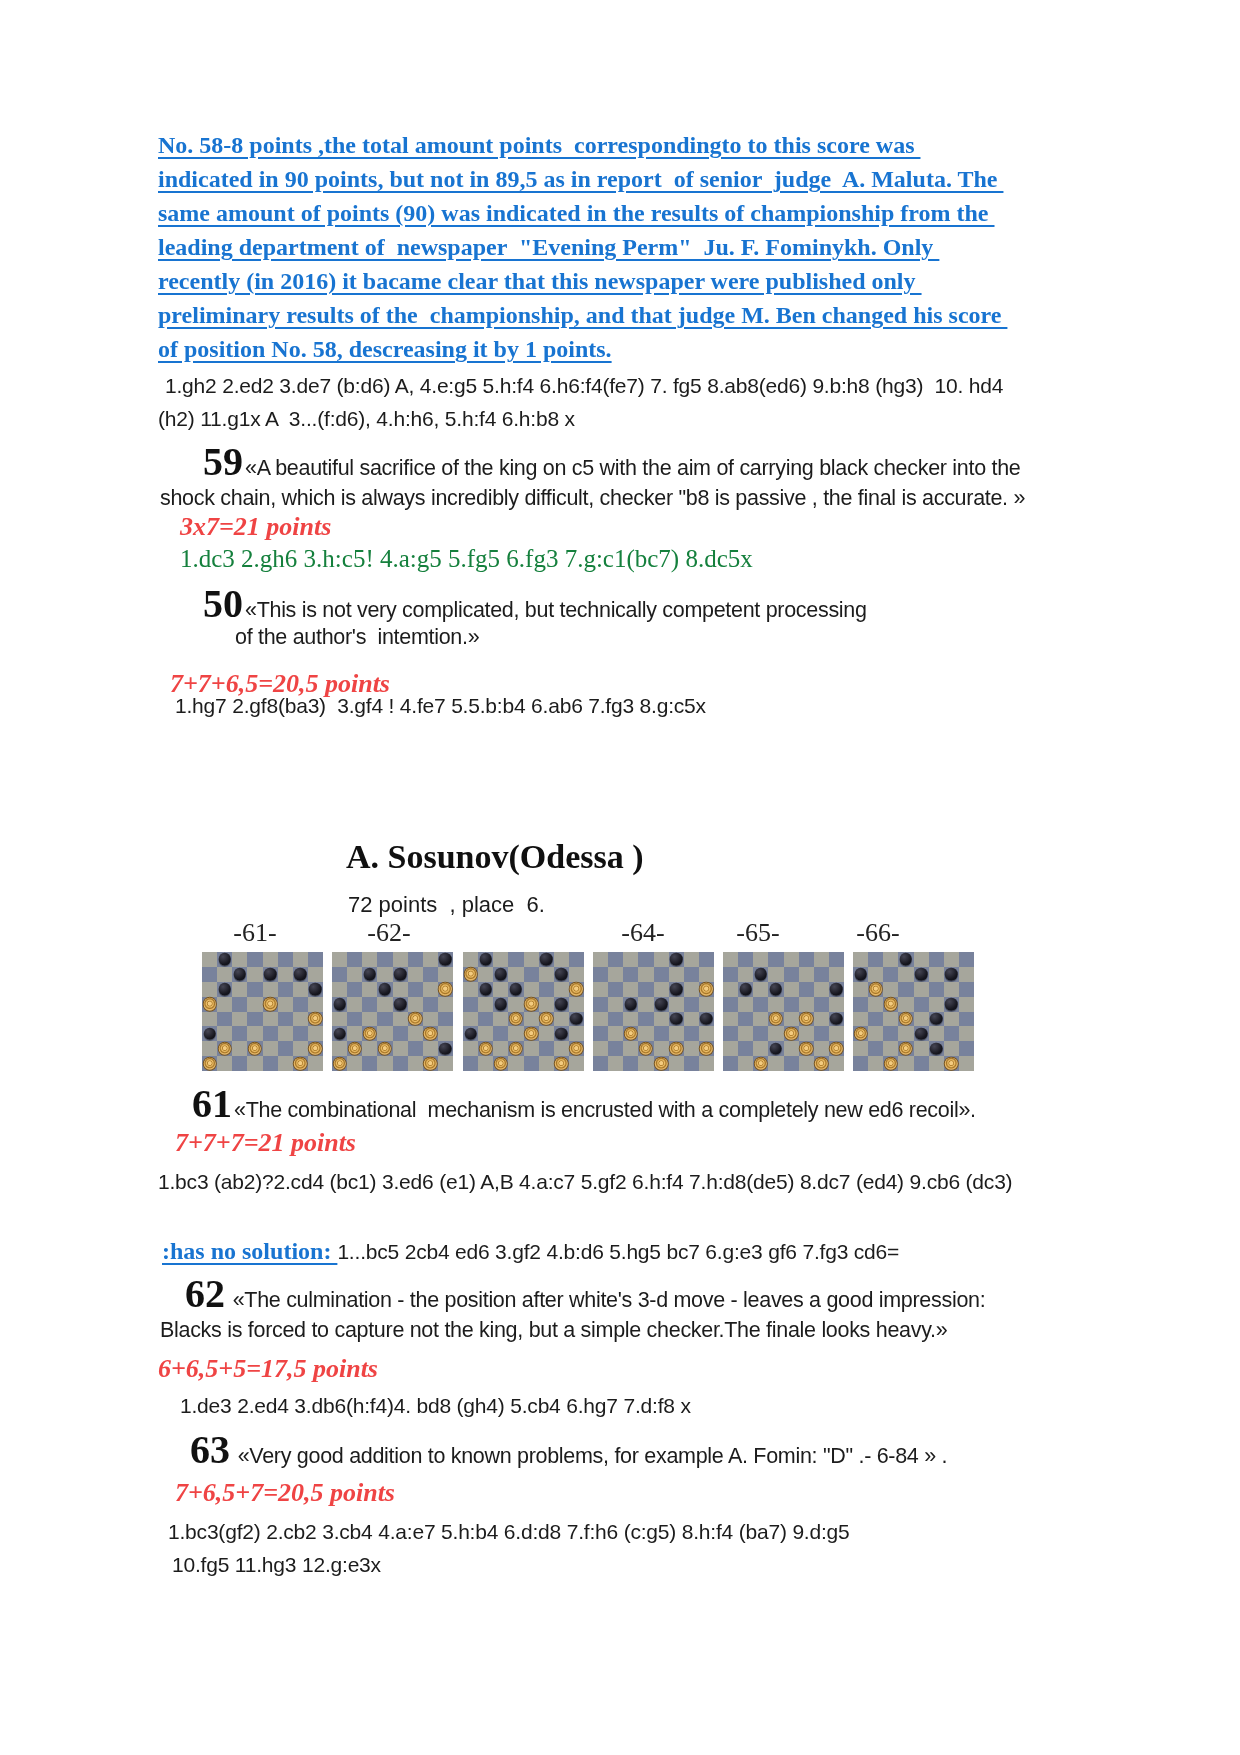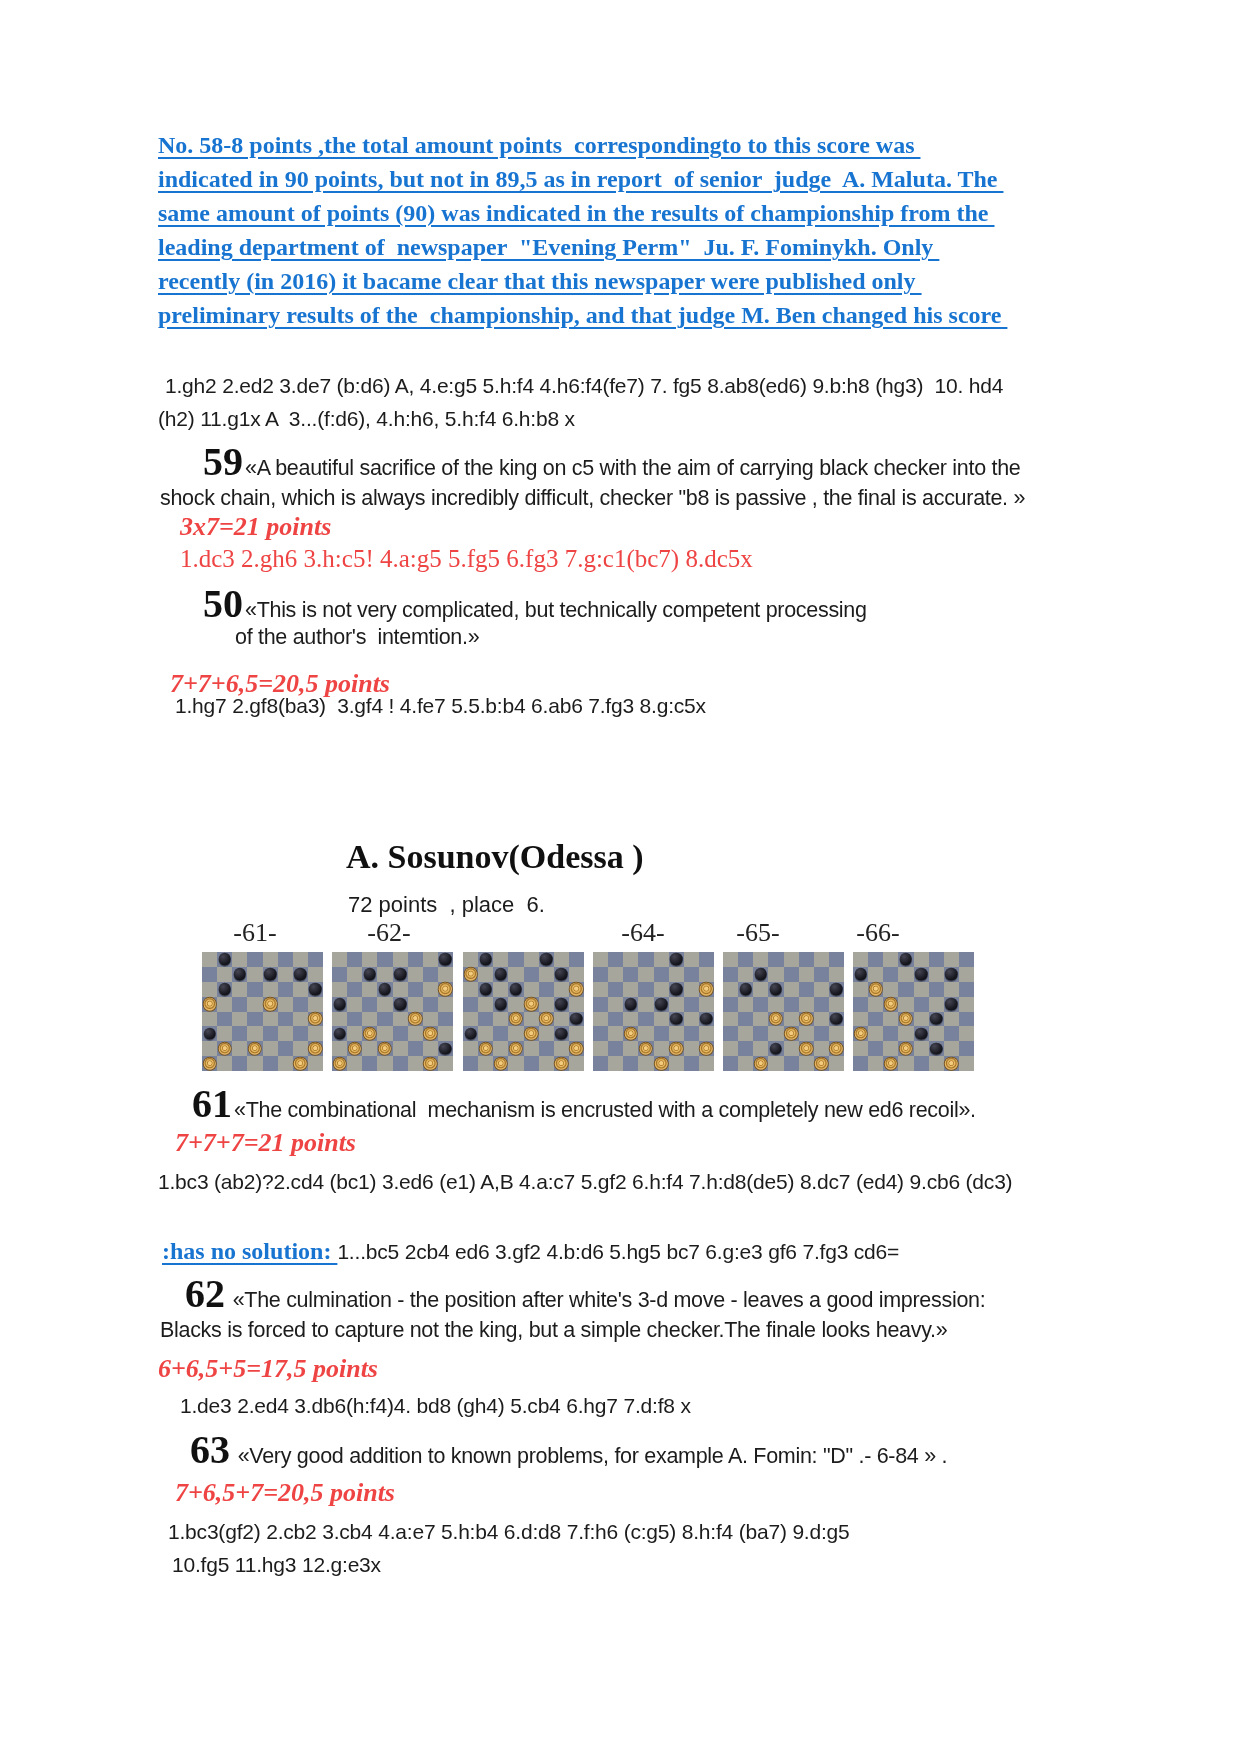--- a/index.html
+++ b/index.html
@@ -8,21 +8,21 @@
   .blue{font-family:"Liberation Serif",serif;font-weight:bold;color:#1874d1;font-size:24px;
         line-height:34px;text-decoration:underline;text-decoration-thickness:2px;
         text-underline-offset:4px;white-space:pre;}
   .sans{font-family:"Liberation Sans",sans-serif;color:#1c1c1c;font-size:21px;
         white-space:pre;letter-spacing:-0.2px;}
   .bignum{font-family:"Liberation Serif",serif;font-weight:bold;font-size:40px;color:#111;}
   .quote{font-family:"Liberation Sans",sans-serif;font-size:21.5px;color:#1c1c1c;
          white-space:pre;letter-spacing:-0.3px;margin-left:2px;}
   .red{font-family:"Liberation Serif",serif;font-weight:bold;font-style:italic;
        font-size:26px;color:#ef4444;white-space:pre;}
-  .serifmoves{font-family:"Liberation Serif",serif;font-size:25px;color:#ef4444;white-space:pre;}
+  .serifmoves{font-family:"Liberation Serif",serif;font-size:25px;color:#15803d;white-space:pre;}
   .heading{font-family:"Liberation Serif",serif;font-weight:bold;font-size:34px;color:#101010;white-space:pre;}
   .subtitle{font-family:"Liberation Sans",sans-serif;font-size:22px;color:#1c1c1c;white-space:pre;}
   .bluelabel{font-family:"Liberation Serif",serif;font-weight:bold;color:#1874d1;font-size:24px;
         text-decoration:underline;text-decoration-thickness:2px;text-underline-offset:4px;white-space:pre;}
   .blabel{font-family:"Liberation Serif",serif;font-size:26px;color:#222;
           width:76px;text-align:center;}
   .board{display:grid;grid-template-columns:repeat(8,1fr);grid-template-rows:repeat(8,1fr);
          width:121px;height:119px;}
   .sq{position:relative;}
   .lt{background:#a6a69c;}
@@ -40,23 +40,24 @@
 
 <div id="page">
 
   <div class="abs" style="left:158px;top:128px;">
     <div class="blue">No. 58-8 points ,the total amount points  correspondingto to this score was </div>
     <div class="blue">indicated in 90 points, but not in 89,5 as in report  of senior  judge  A. Maluta. The </div>
     <div class="blue">same amount of points (90) was indicated in the results of championship from the </div>
     <div class="blue">leading department of  newspaper  "Evening Perm"  Ju. F. Fominykh. Only </div>
     <div class="blue">recently (in 2016) it bacame clear that this newspaper were published only </div>
     <div class="blue">preliminary results of the  championship, and that judge M. Ben changed his score </div>
-  </div>
-
-  <div class="abs sans" style="left:165px;top:374px;">1.gh2 2.ed2 3.de7 (b:d6) A, 4.e:g5 5.h:f4 4.h6:f4(fe7) 7. fg5 8.ab8(ed6) 9.b:h8 (hg3)  10. hd4</div>
+    <div class="blue">of position No. 58, descreasing it by 1 points.</div>
+  </div>
+
+  <div class="abs sans" style="left:165px;top:374px;">1.gh2 2.ed2 3.de7 (b:d6) A, 4.e:g5 5.h:f4 6.h6:f4(fe7) 7. fg5 8.ab8(ed6) 9.b:h8 (hg3)  10. hd4</div>
   <div class="abs sans" style="left:158px;top:407px;">(h2) 11.g1x A  3...(f:d6), 4.h:h6, 5.h:f4 6.h:b8 x</div>
 
   <div class="abs" style="left:203px;top:438px;">
     <span class="bignum">59</span><span class="quote">«A beautiful sacrifice of the king on c5 with the aim of carrying black checker into the</span>
   </div>
   <div class="abs quote" style="left:158px;top:486px;">shock chain, which is always incredibly difficult, checker "b8 is passive , the final is accurate. »</div>
   <div class="abs red" style="left:180px;top:512px;">3x7=21 points</div>
   <div class="abs serifmoves" style="left:180px;top:545px;">1.dc3 2.gh6 3.h:c5! 4.a:g5 5.fg5 6.fg3 7.g:c1(bc7) 8.dc5x</div>
 
   <div class="abs" style="left:203px;top:580px;">

